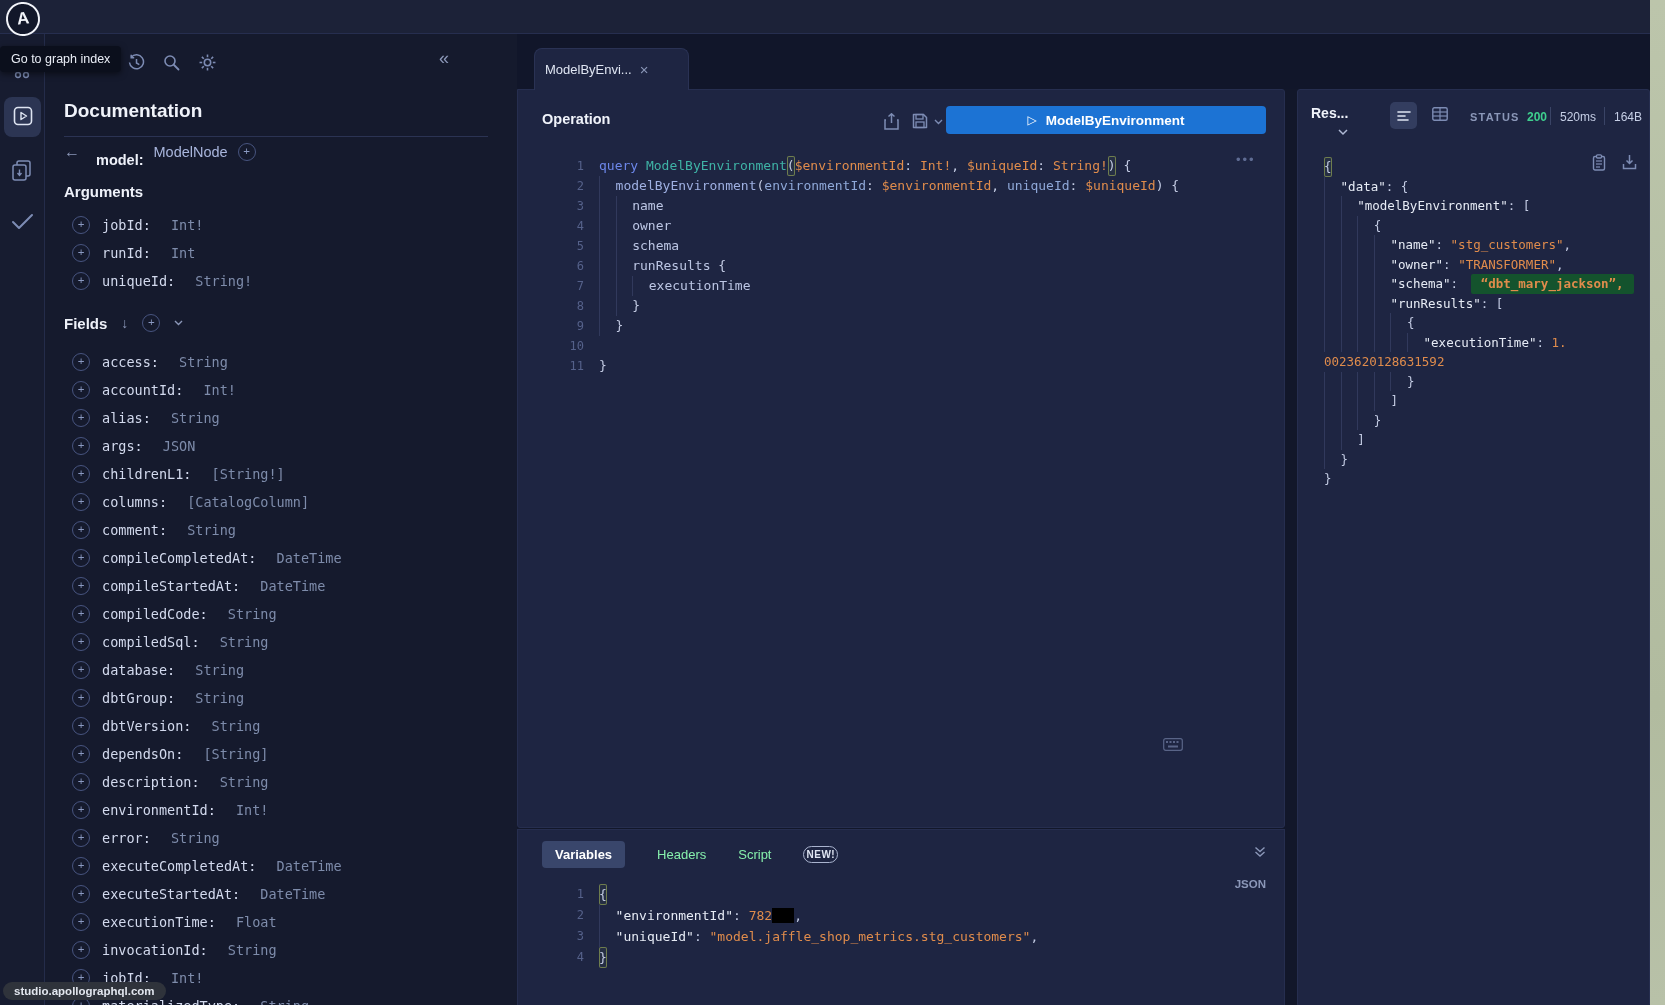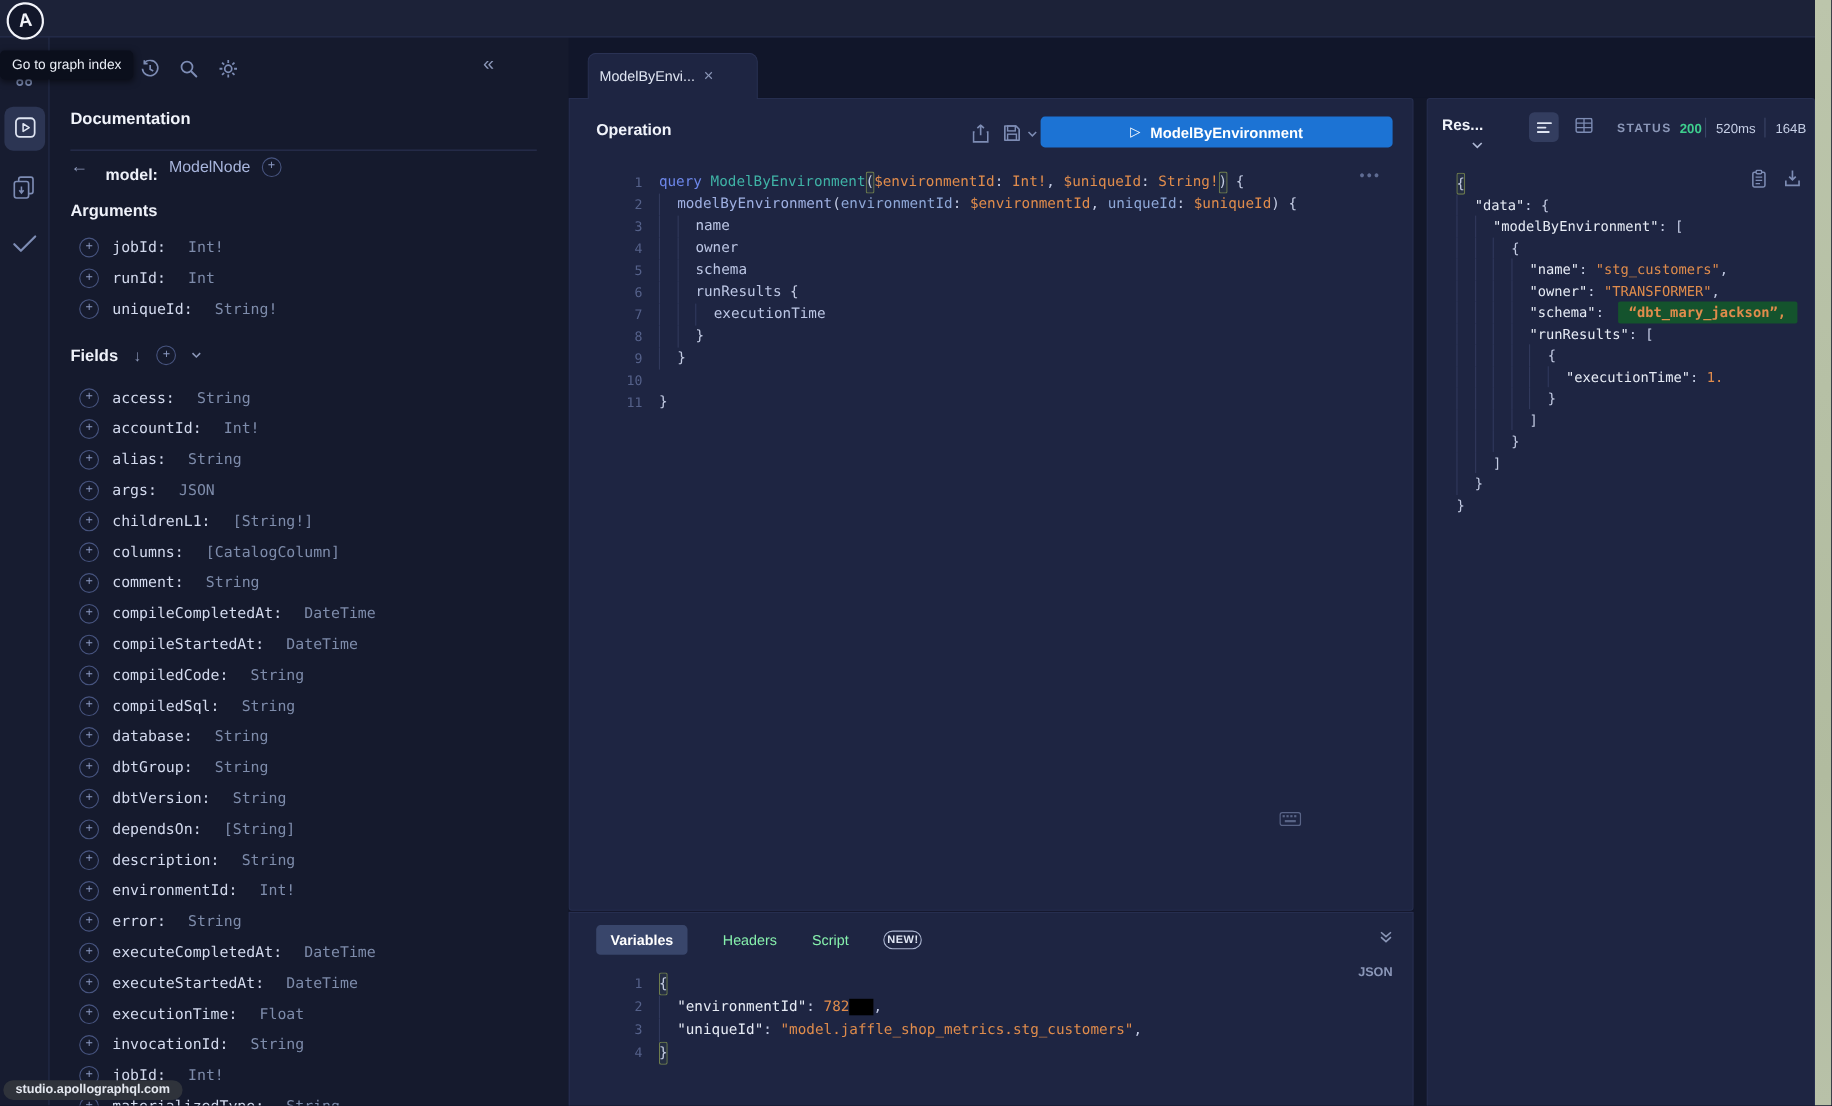--- a/index.html
+++ b/index.html
@@ -30,21 +30,21 @@
   #sage{left:1650px;top:0;width:15px;height:1005px;z-index:40;
     background:linear-gradient(180deg,#bcc5ab 0%,#b6c0a5 35%,#b1bb9f 70%,#b8c1a8 100%);}
   
   #rail{left:0;top:33px;width:44px;height:972px;background:#171c30;border-right:1px solid #242c4a;z-index:5;}
   .rail-ic{position:absolute;left:11px;color:#7d8cb4;}
   #rail-active{left:4px;top:64px;width:37px;height:40px;background:#2c3553;border-radius:8px;}
   
   #docpanel{left:44px;top:33px;width:473px;height:972px;background:#151a2d;overflow:visible;z-index:4;}
   .tb-ic{position:absolute;top:21px;color:#7d8cb4;}
   #collapse-left{left:395px;top:16px;color:#8b97b8;font-size:18px;line-height:18px;}
-  #doc-title{left:20px;top:67px;color:#f0f3fa;font-size:15px;font-weight:bold;}
+  #doc-title{left:20px;top:67px;color:#f0f3fa;font-size:19px;font-weight:bold;}
   #doc-rule{left:20px;top:103px;width:424px;height:1px;background:#2b3353;}
   #model-row{left:20px;top:106px;height:26px;display:flex;align-items:center;gap:10px;}
   #model-back{color:#8b97b8;font-size:16px;}
   #model-label{color:#eef1f9;font-size:14.5px;font-weight:bold;margin-left:6px;margin-top:15px;}
   #model-type{color:#a9b6dd;font-size:14.5px;}
   #args-title{left:20px;top:150px;color:#eef1f9;font-size:15px;font-weight:bold;}
   #doc-args{left:0;top:178px;width:473px;}
   #fields-hdr{left:20px;top:278px;height:24px;display:flex;align-items:center;gap:14px;}
   #fields-title{color:#eef1f9;font-size:15px;font-weight:bold;}
   .hdr-ic{color:#8b97b8;font-size:14px;}
@@ -665,20 +665,23 @@
         <span class="guide"></span>
         <span class="guide"></span>
         <span class="guide"></span>
         <span class="guide"></span>
         <span class="guide"></span>
         <span class="tk key">"executionTime"</span>
         <span class="tk p">: </span>
         <span class="tk n">1.</span>
       </div>
       <div class="cl">
+        <span class="tk n">0023620128631592</span>
+      </div>
+      <div class="cl">
         <span class="guide"></span>
         <span class="guide"></span>
         <span class="guide"></span>
         <span class="guide"></span>
         <span class="guide"></span>
         <span class="tk p">}</span>
       </div>
       <div class="cl">
         <span class="guide"></span>
         <span class="guide"></span>

